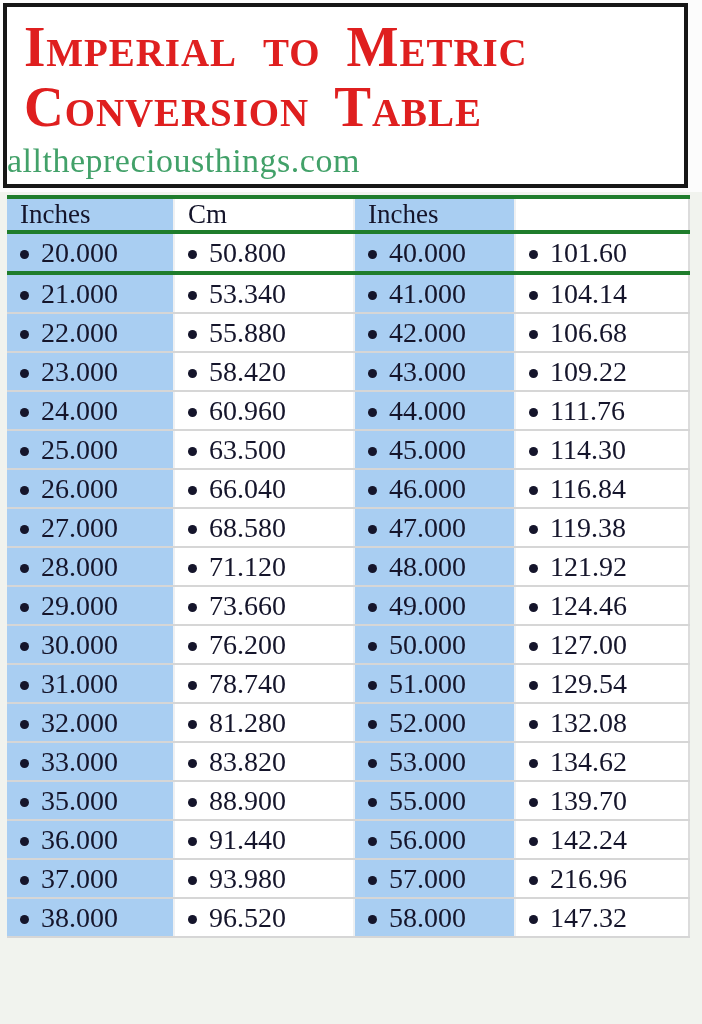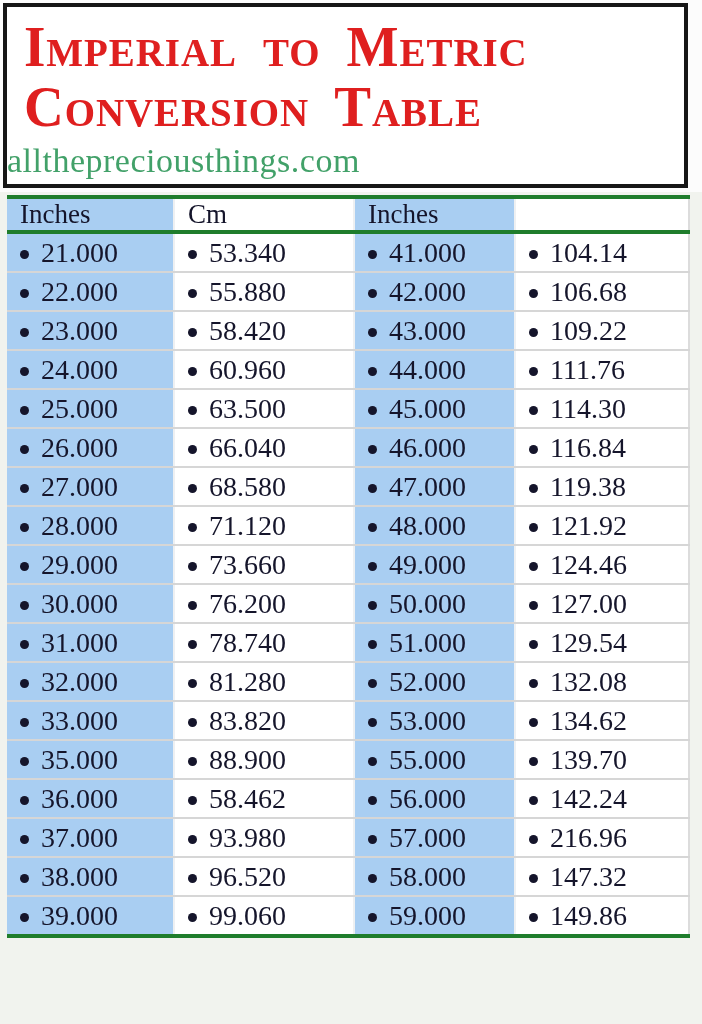--- a/index.html
+++ b/index.html
@@ -116,20 +116,26 @@
     </colgroup>
     <thead>
       <tr>
         <th class="blue">Inches</th>
         <th class="white">Cm</th>
         <th class="blue">Inches</th>
         <th class="white"></th>
       </tr>
     </thead>
     <tbody>
+        <tr class="first-row">
+          <td class="blue"><span class="dot"></span><span>20.000</span></td>
+          <td class="white"><span class="dot"></span><span>50.800</span></td>
+          <td class="blue"><span class="dot"></span><span>40.000</span></td>
+          <td class="white"><span class="dot"></span><span>101.60</span></td>
+        </tr>
         <tr>
           <td class="blue"><span class="dot"></span><span>21.000</span></td>
           <td class="white"><span class="dot"></span><span>53.340</span></td>
           <td class="blue"><span class="dot"></span><span>41.000</span></td>
           <td class="white"><span class="dot"></span><span>104.14</span></td>
         </tr>
         <tr>
           <td class="blue"><span class="dot"></span><span>22.000</span></td>
           <td class="white"><span class="dot"></span><span>55.880</span></td>
           <td class="blue"><span class="dot"></span><span>42.000</span></td>
@@ -202,37 +208,31 @@
           <td class="white"><span class="dot"></span><span>134.62</span></td>
         </tr>
         <tr>
           <td class="blue"><span class="dot"></span><span>35.000</span></td>
           <td class="white"><span class="dot"></span><span>88.900</span></td>
           <td class="blue"><span class="dot"></span><span>55.000</span></td>
           <td class="white"><span class="dot"></span><span>139.70</span></td>
         </tr>
         <tr>
           <td class="blue"><span class="dot"></span><span>36.000</span></td>
-          <td class="white"><span class="dot"></span><span>58.462</span></td>
+          <td class="white"><span class="dot"></span><span>91.440</span></td>
           <td class="blue"><span class="dot"></span><span>56.000</span></td>
           <td class="white"><span class="dot"></span><span>142.24</span></td>
         </tr>
         <tr>
           <td class="blue"><span class="dot"></span><span>37.000</span></td>
           <td class="white"><span class="dot"></span><span>93.980</span></td>
           <td class="blue"><span class="dot"></span><span>57.000</span></td>
           <td class="white"><span class="dot"></span><span>216.96</span></td>
         </tr>
         <tr>
           <td class="blue"><span class="dot"></span><span>38.000</span></td>
           <td class="white"><span class="dot"></span><span>96.520</span></td>
           <td class="blue"><span class="dot"></span><span>58.000</span></td>
           <td class="white"><span class="dot"></span><span>147.32</span></td>
         </tr>
-        <tr class="last-row">
-          <td class="blue"><span class="dot"></span><span>39.000</span></td>
-          <td class="white"><span class="dot"></span><span>99.060</span></td>
-          <td class="blue"><span class="dot"></span><span>59.000</span></td>
-          <td class="white"><span class="dot"></span><span>149.86</span></td>
-        </tr>
       </tbody>
   </table>
 </div>
 
 </body></html>

